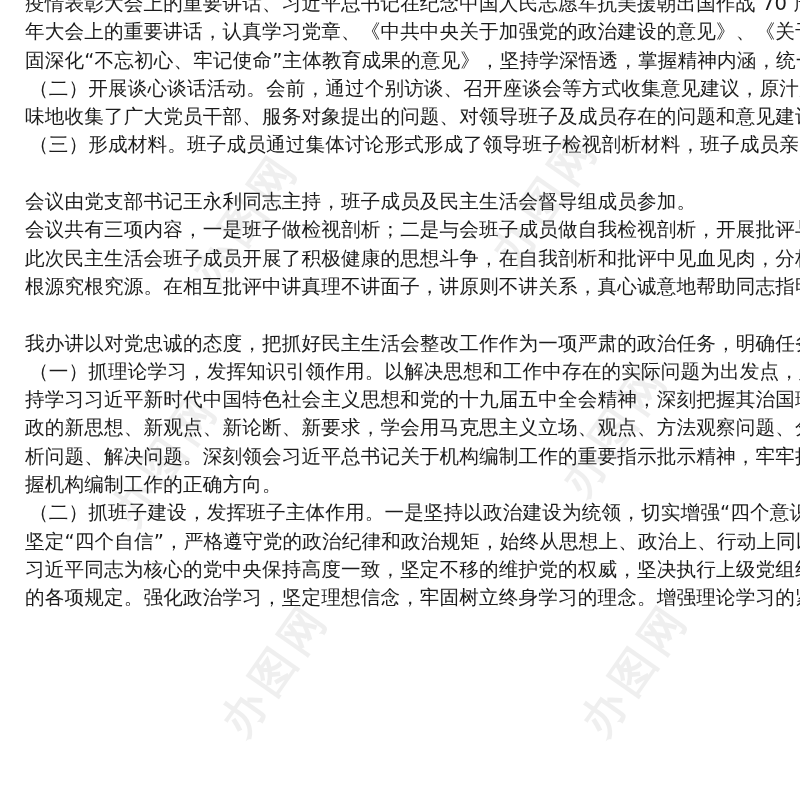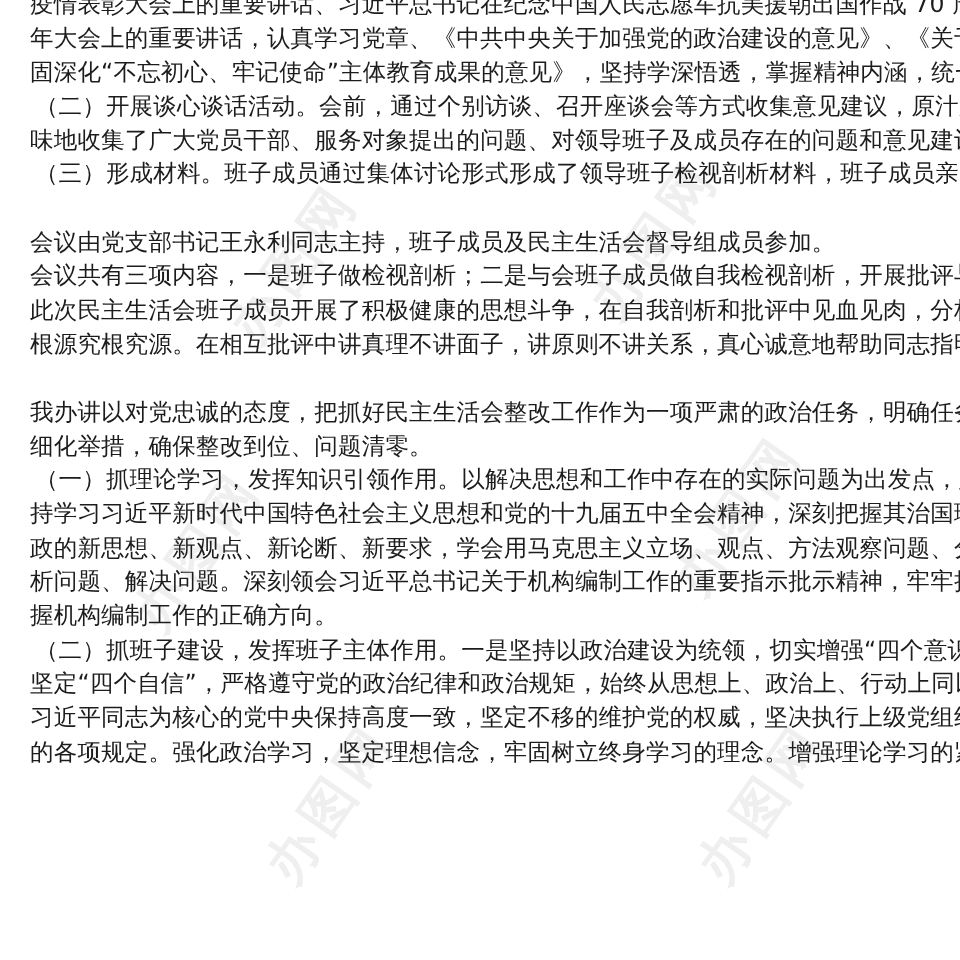--- a/index.html
+++ b/index.html
@@ -43,21 +43,20 @@
     <div>
       <div class="line">会议共有三项内容，一是班子做检视剖析；二是与会班子成员做自我检视剖析，开展批评与</div>
     </div>
     <div>
       <div class="line">此次民主生活会班子成员开展了积极健康的思想斗争，在自我剖析和批评中见血见肉，分析</div>
       <div class="line">根源究根究源。在相互批评中讲真理不讲面子，讲原则不讲关系，真心诚意地帮助同志指明</div>
     </div>
     <div class="blank"></div>
     <div>
       <div class="line">我办讲以对党忠诚的态度，把抓好民主生活会整改工作作为一项严肃的政治任务，明确任务，</div>
-      <div class="line">细化举措，确保整改到位、问题清零。</div>
     </div>
     <div>
       <div class="line indent">（一）抓理论学习，发挥知识引领作用。以解决思想和工作中存在的实际问题为出发点，坚</div>
       <div class="line">持学习习近平新时代中国特色社会主义思想和党的十九届五中全会精神，深刻把握其治国理</div>
       <div class="line">政的新思想、新观点、新论断、新要求，学会用马克思主义立场、观点、方法观察问题、分</div>
       <div class="line">析问题、解决问题。深刻领会习近平总书记关于机构编制工作的重要指示批示精神，牢牢把</div>
       <div class="line">握机构编制工作的正确方向。</div>
     </div>
     <div>
       <div class="line indent">（二）抓班子建设，发挥班子主体作用。一是坚持以政治建设为统领，切实增强“四个意识”、</div>

